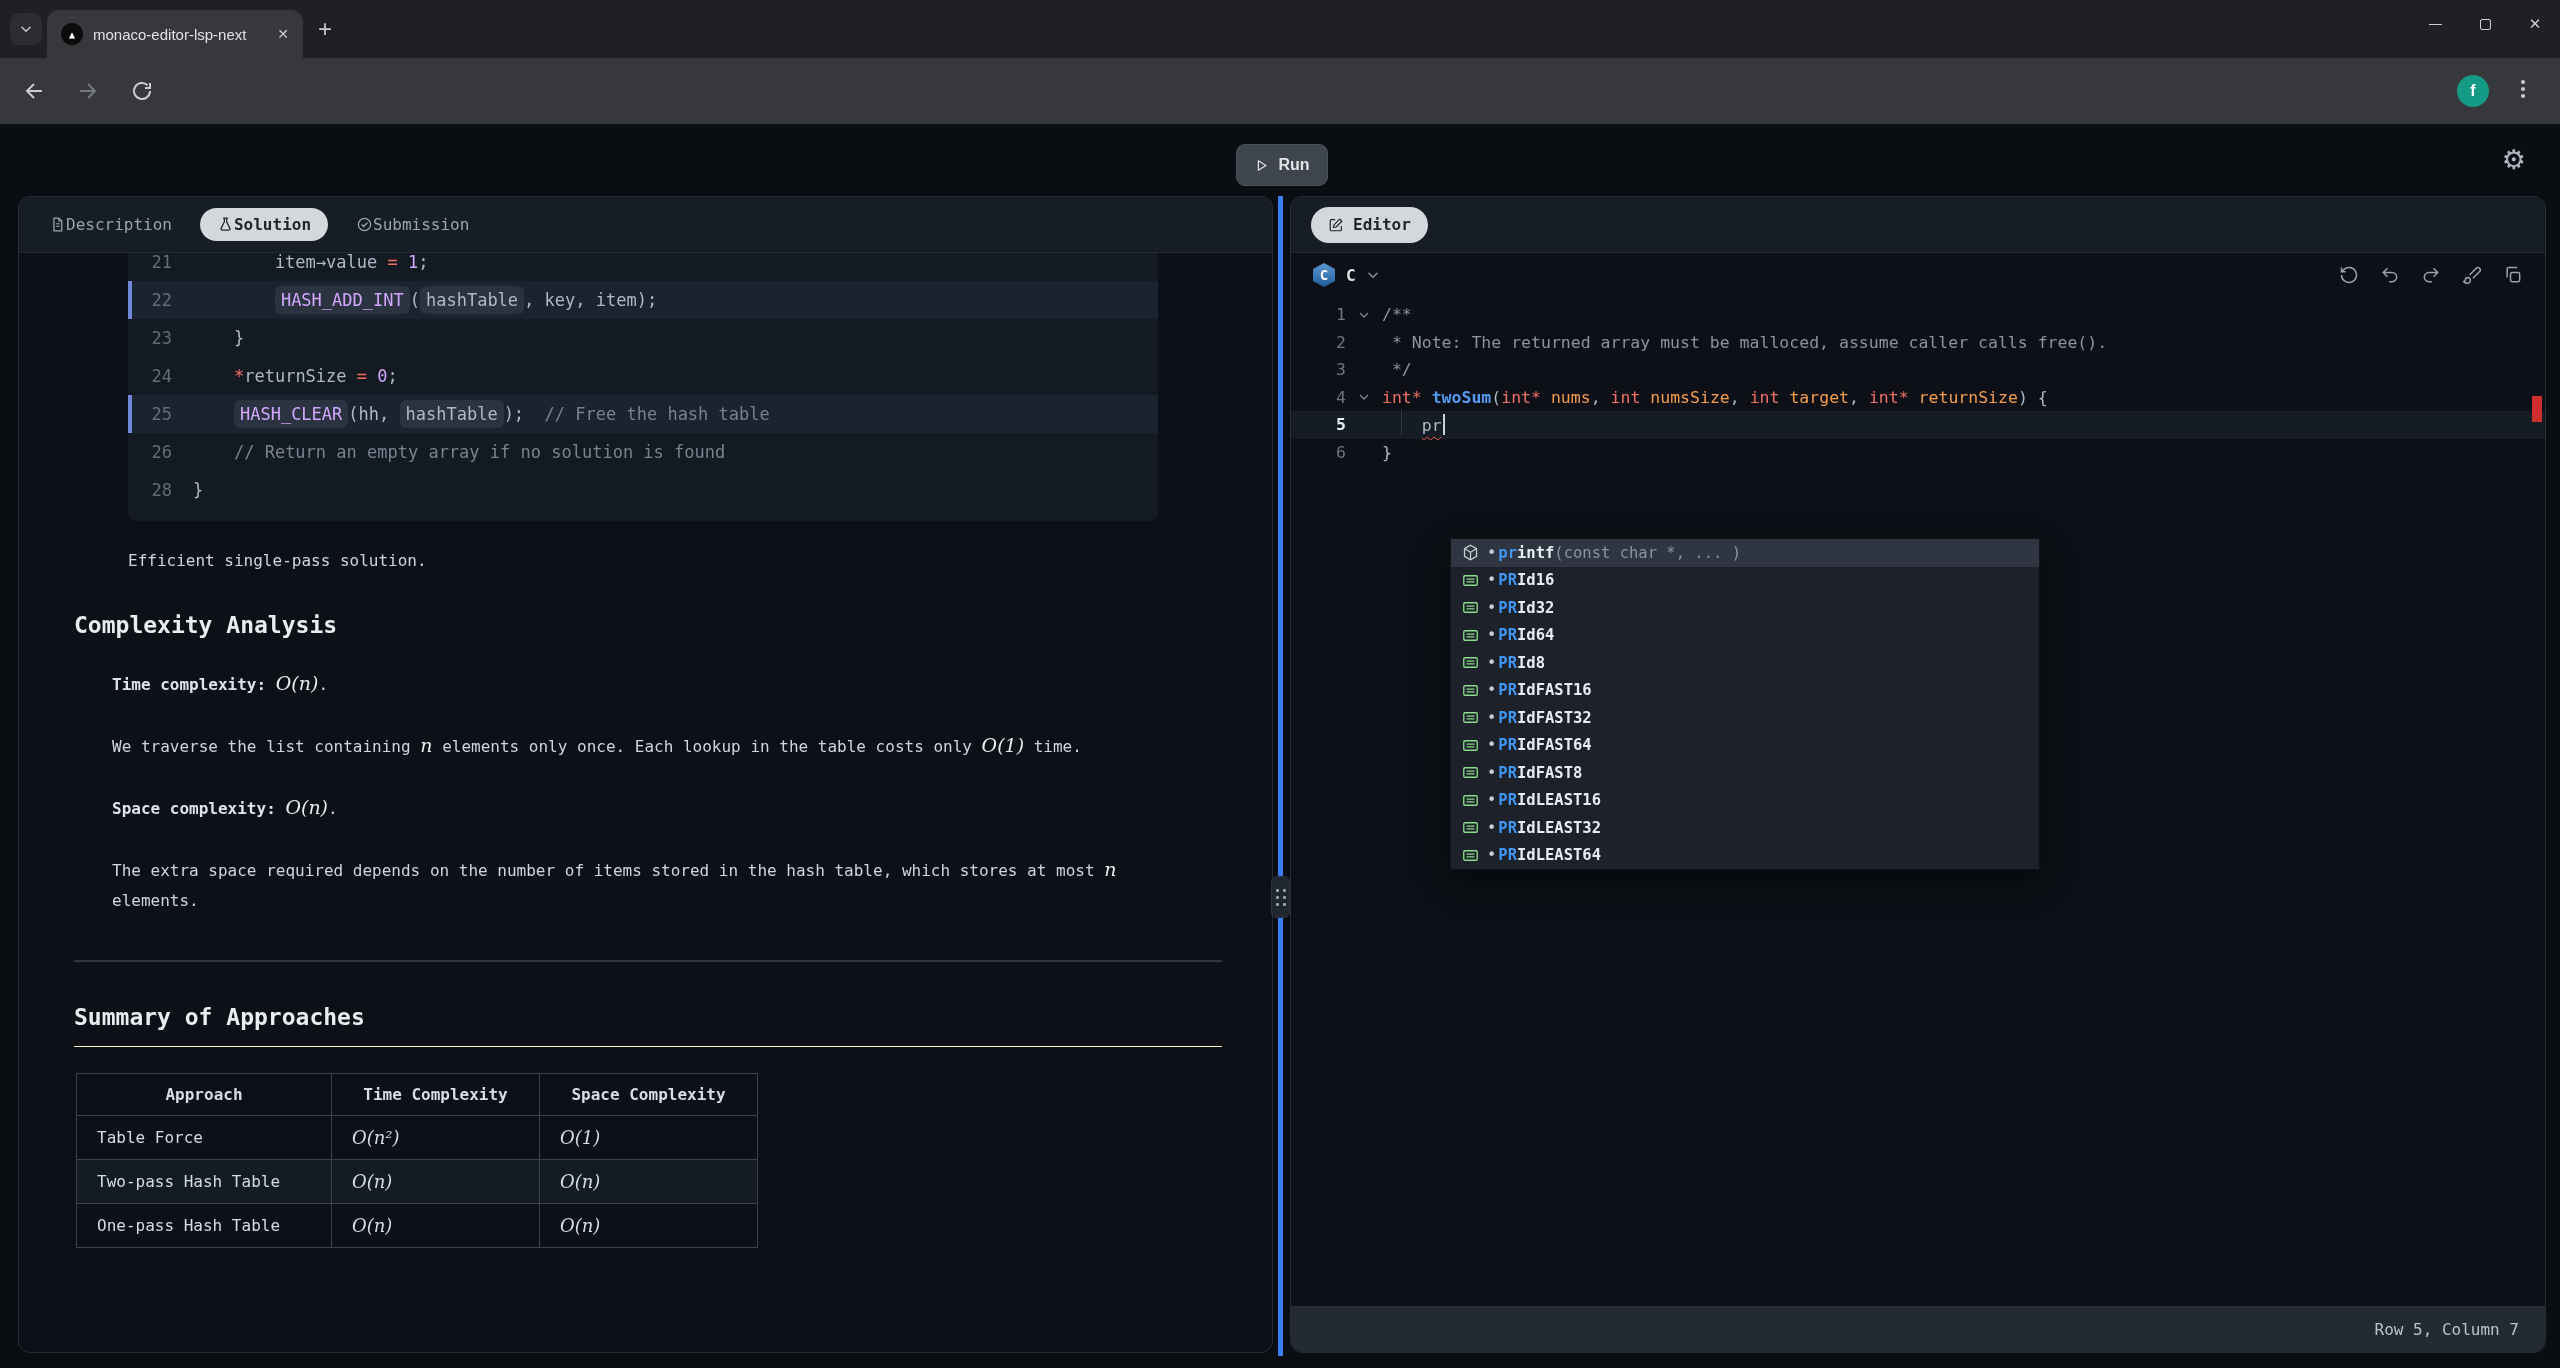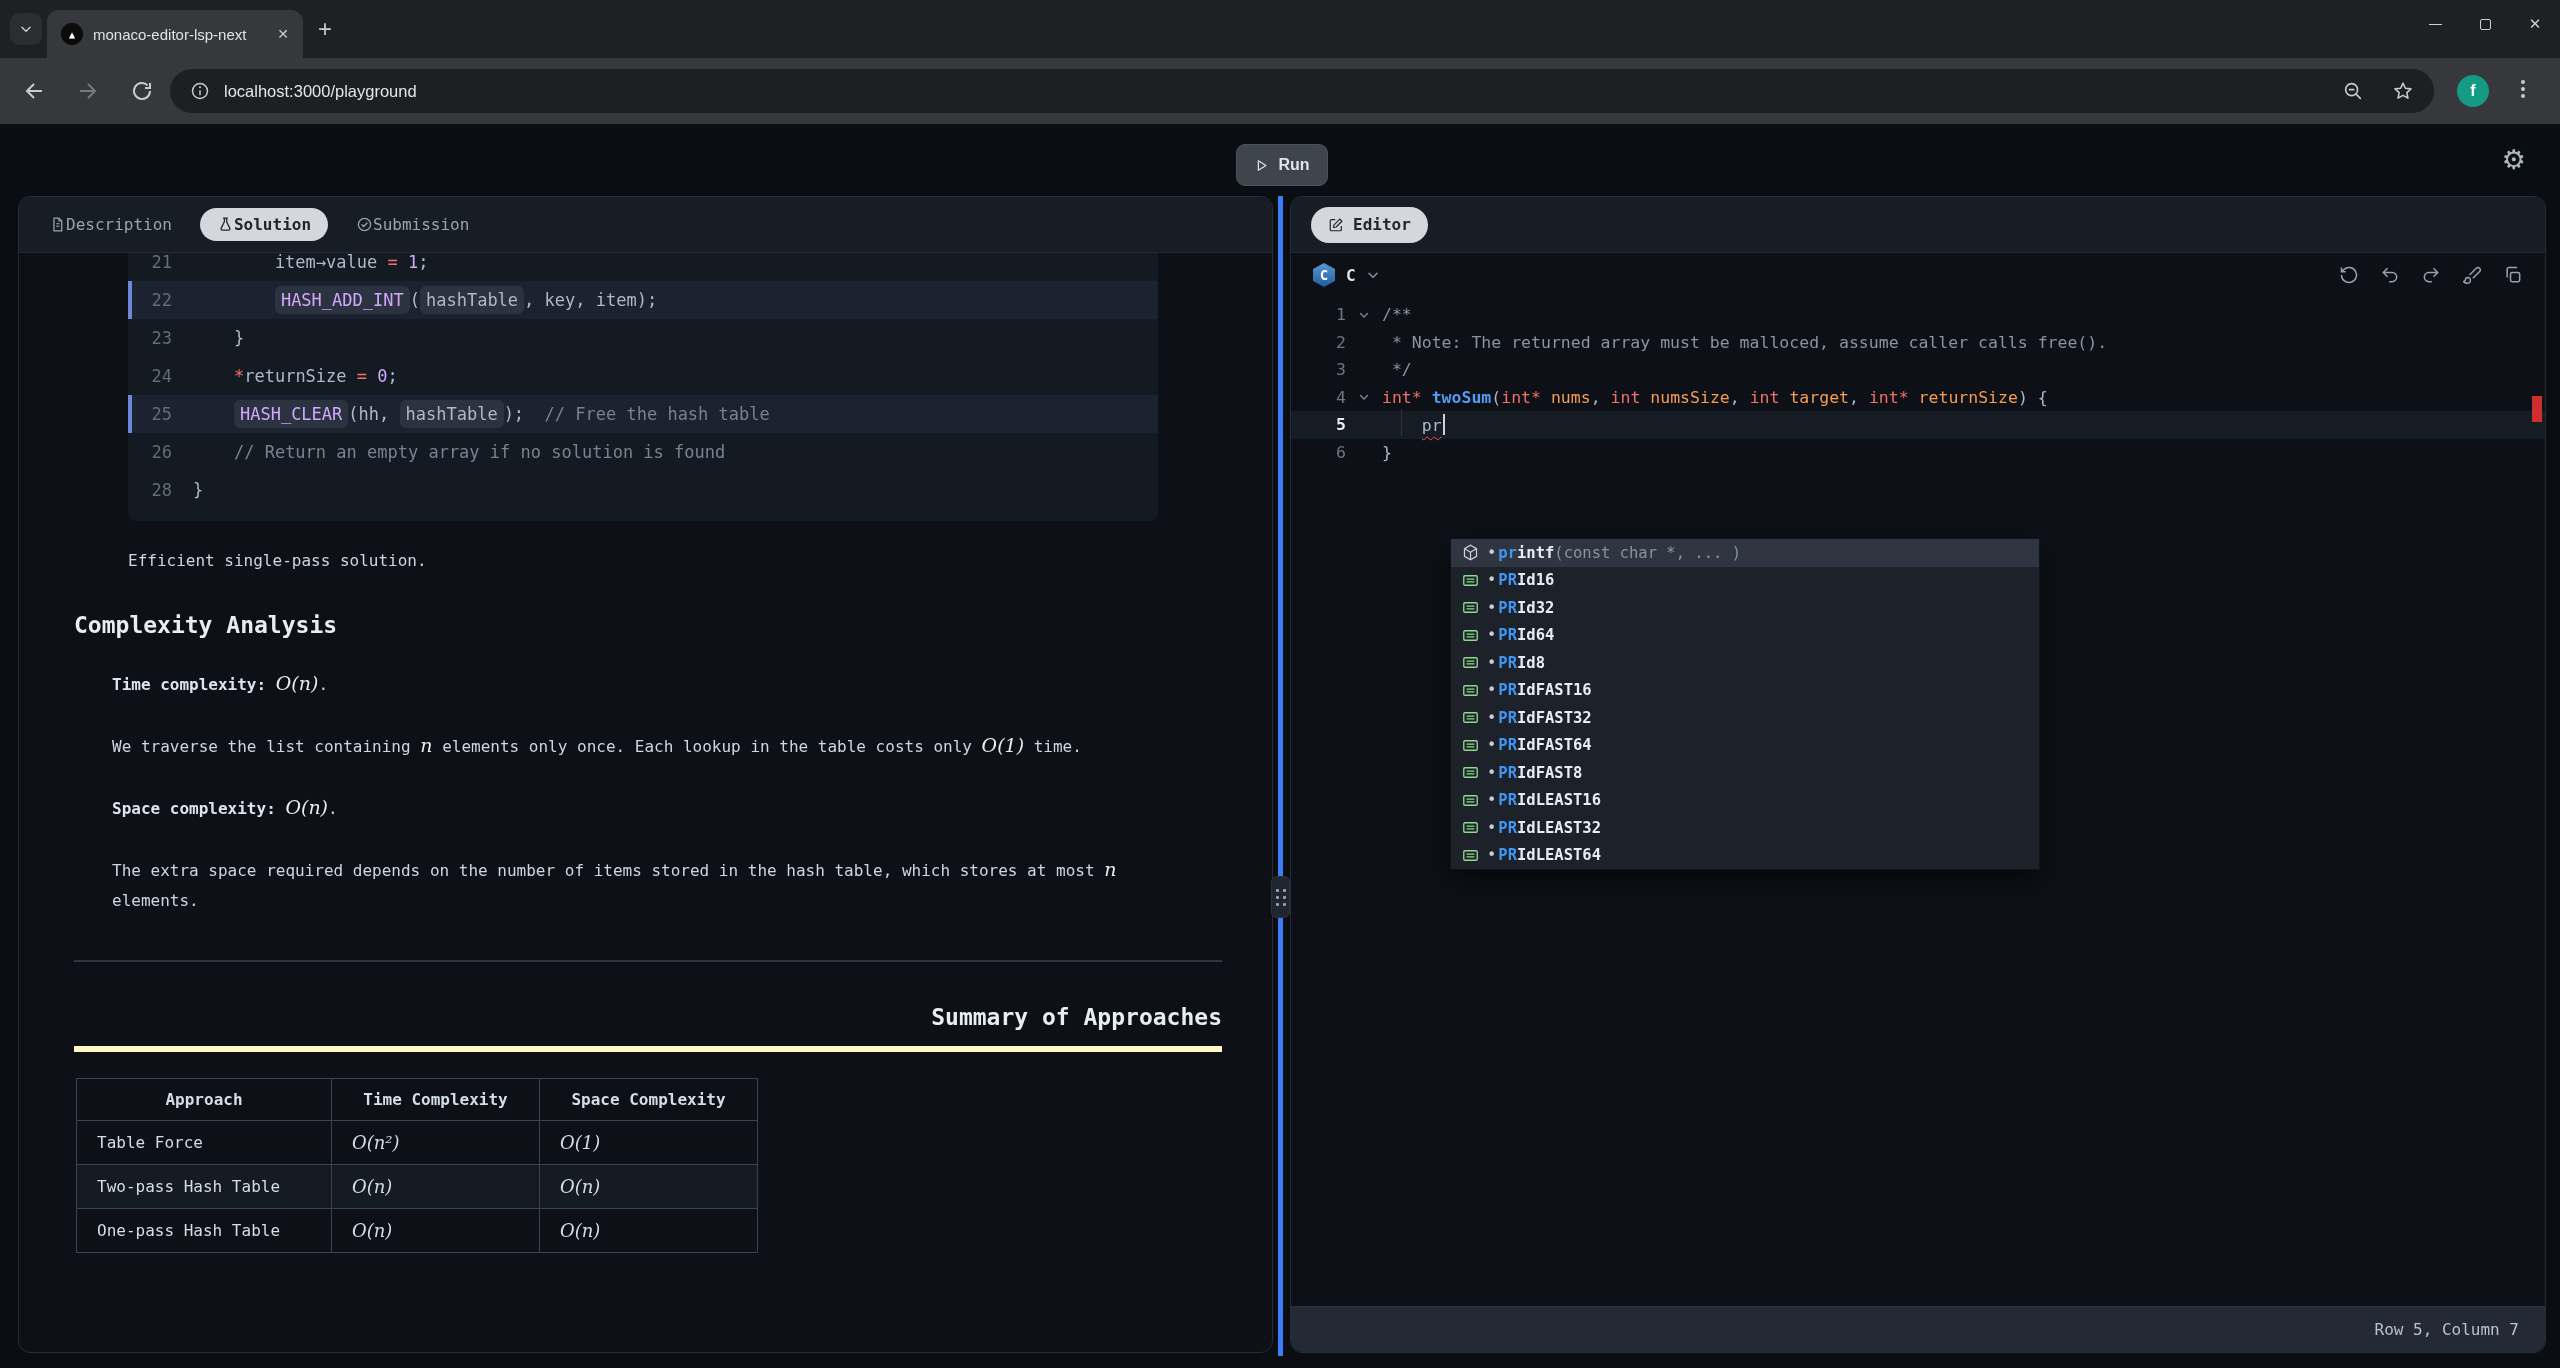--- a/index.html
+++ b/index.html
@@ -79,21 +79,21 @@
   .pill { background:#2b3240; border-radius:6px; padding:4px 6px; }
 
   
   .md { margin:0 50px 0 55px; color:#ced6de; font-size:16px; }
   .md-intro { margin:30px 0 0 54px; }
   .md h2 { color:#e8edf2; font-size:23px; margin-top:42px; font-weight:bold; }
   .para { margin:30px 0 0 38px; line-height:30px; max-width:1090px; }
   .para b { color:#dde4eb; }
   .math { font-family:"DejaVu Serif",serif; font-style:italic; font-size:19px; color:#e8edf2; }
   .md hr { border:none; border-top:2px solid #2e353f; margin-top:44px; }
-  .md h2.underlined { padding-bottom:16px; border-bottom:6px solid #fef9c3;text-align:right; }
+  .md h2.underlined { padding-bottom:16px; border-bottom:1px solid #fef9c3; }
   #summary-table { border-collapse:collapse; margin:26px 0 0 2px; font-size:16px; color:#d5dde5; }
   #summary-table th, #summary-table td { border:1px solid #3c434d; padding:11px 20px; }
   #summary-table th { font-weight:bold; text-align:center; }
   #summary-table th:nth-child(1){ min-width:255px; } #summary-table th:nth-child(2){ min-width:208px; }
   #summary-table th:nth-child(3){ min-width:218px; }
   #summary-table td.math-cell { font-family:"DejaVu Serif",serif; font-style:italic; font-size:18px; }
   #summary-table tr.hl-row { background:#151b23; }
 
   
   .resizer-line { position:absolute; left:1278px; top:72px; bottom:12px; width:5px; background:#3b7cf7; }
@@ -181,37 +181,20 @@
         </svg></span>
     <span class="nav-icn" style="left:76px">
       <svg viewBox="0 0 24 24" width="24" height="24">
           <path d="M4 12h15M12 5l7 7-7 7" fill="none" stroke="#76797d" stroke-width="2"></path>
         </svg></span>
     <span class="nav-icn" style="left:130px">
       <svg viewBox="0 0 24 24" width="24" height="24">
           <path d="M20 12a8 8 0 1 1-2.4-5.7" fill="none" stroke="#c9cbce" stroke-width="2"></path>
           <path d="M20 4v5h-5" fill="none" stroke="#c9cbce" stroke-width="2"></path>
         </svg></span>
-    <div class="urlbar">
-      <svg width="20" height="20" viewBox="0 0 24 24">
-          <circle cx="12" cy="12" r="9" fill="none" stroke="#c9cbce" stroke-width="1.8"></circle>
-          <circle cx="12" cy="7.6" r="1.2" fill="#c9cbce"></circle>
-          <path d="M12 11v6" stroke="#c9cbce" stroke-width="1.8"></path>
-        </svg>
-      <span class="url-text">localhost:3000/playground</span>
-      <span class="urlbar-right">
-        <svg width="22" height="22" viewBox="0 0 24 24">
-            <circle cx="10.5" cy="10.5" r="6.5" fill="none" stroke="#c9cbce" stroke-width="1.8"></circle>
-            <path d="M15.4 15.4L20.5 20.5M7.5 10.5h6" stroke="#c9cbce" stroke-width="1.8"></path>
-          </svg>
-        <svg width="22" height="22" viewBox="0 0 24 24">
-            <path d="M12 3.4l2.6 5.6 6.1.7-4.5 4.1 1.2 6-5.4-3-5.4 3 1.2-6-4.5-4.1 6.1-.7z" fill="none" stroke="#c9cbce" stroke-width="1.7" stroke-linejoin="round"></path>
-          </svg>
-      </span>
-    </div>
     <span class="avatar">f</span>
     <span class="menu-dots">
       <svg width="20" height="22" viewBox="0 0 20 22">
           <circle cx="10" cy="4" r="2" fill="#c9cbce"></circle>
           <circle cx="10" cy="11" r="2" fill="#c9cbce"></circle>
           <circle cx="10" cy="18" r="2" fill="#c9cbce"></circle>
         </svg></span>
   </div>
 
   <div class="app">

